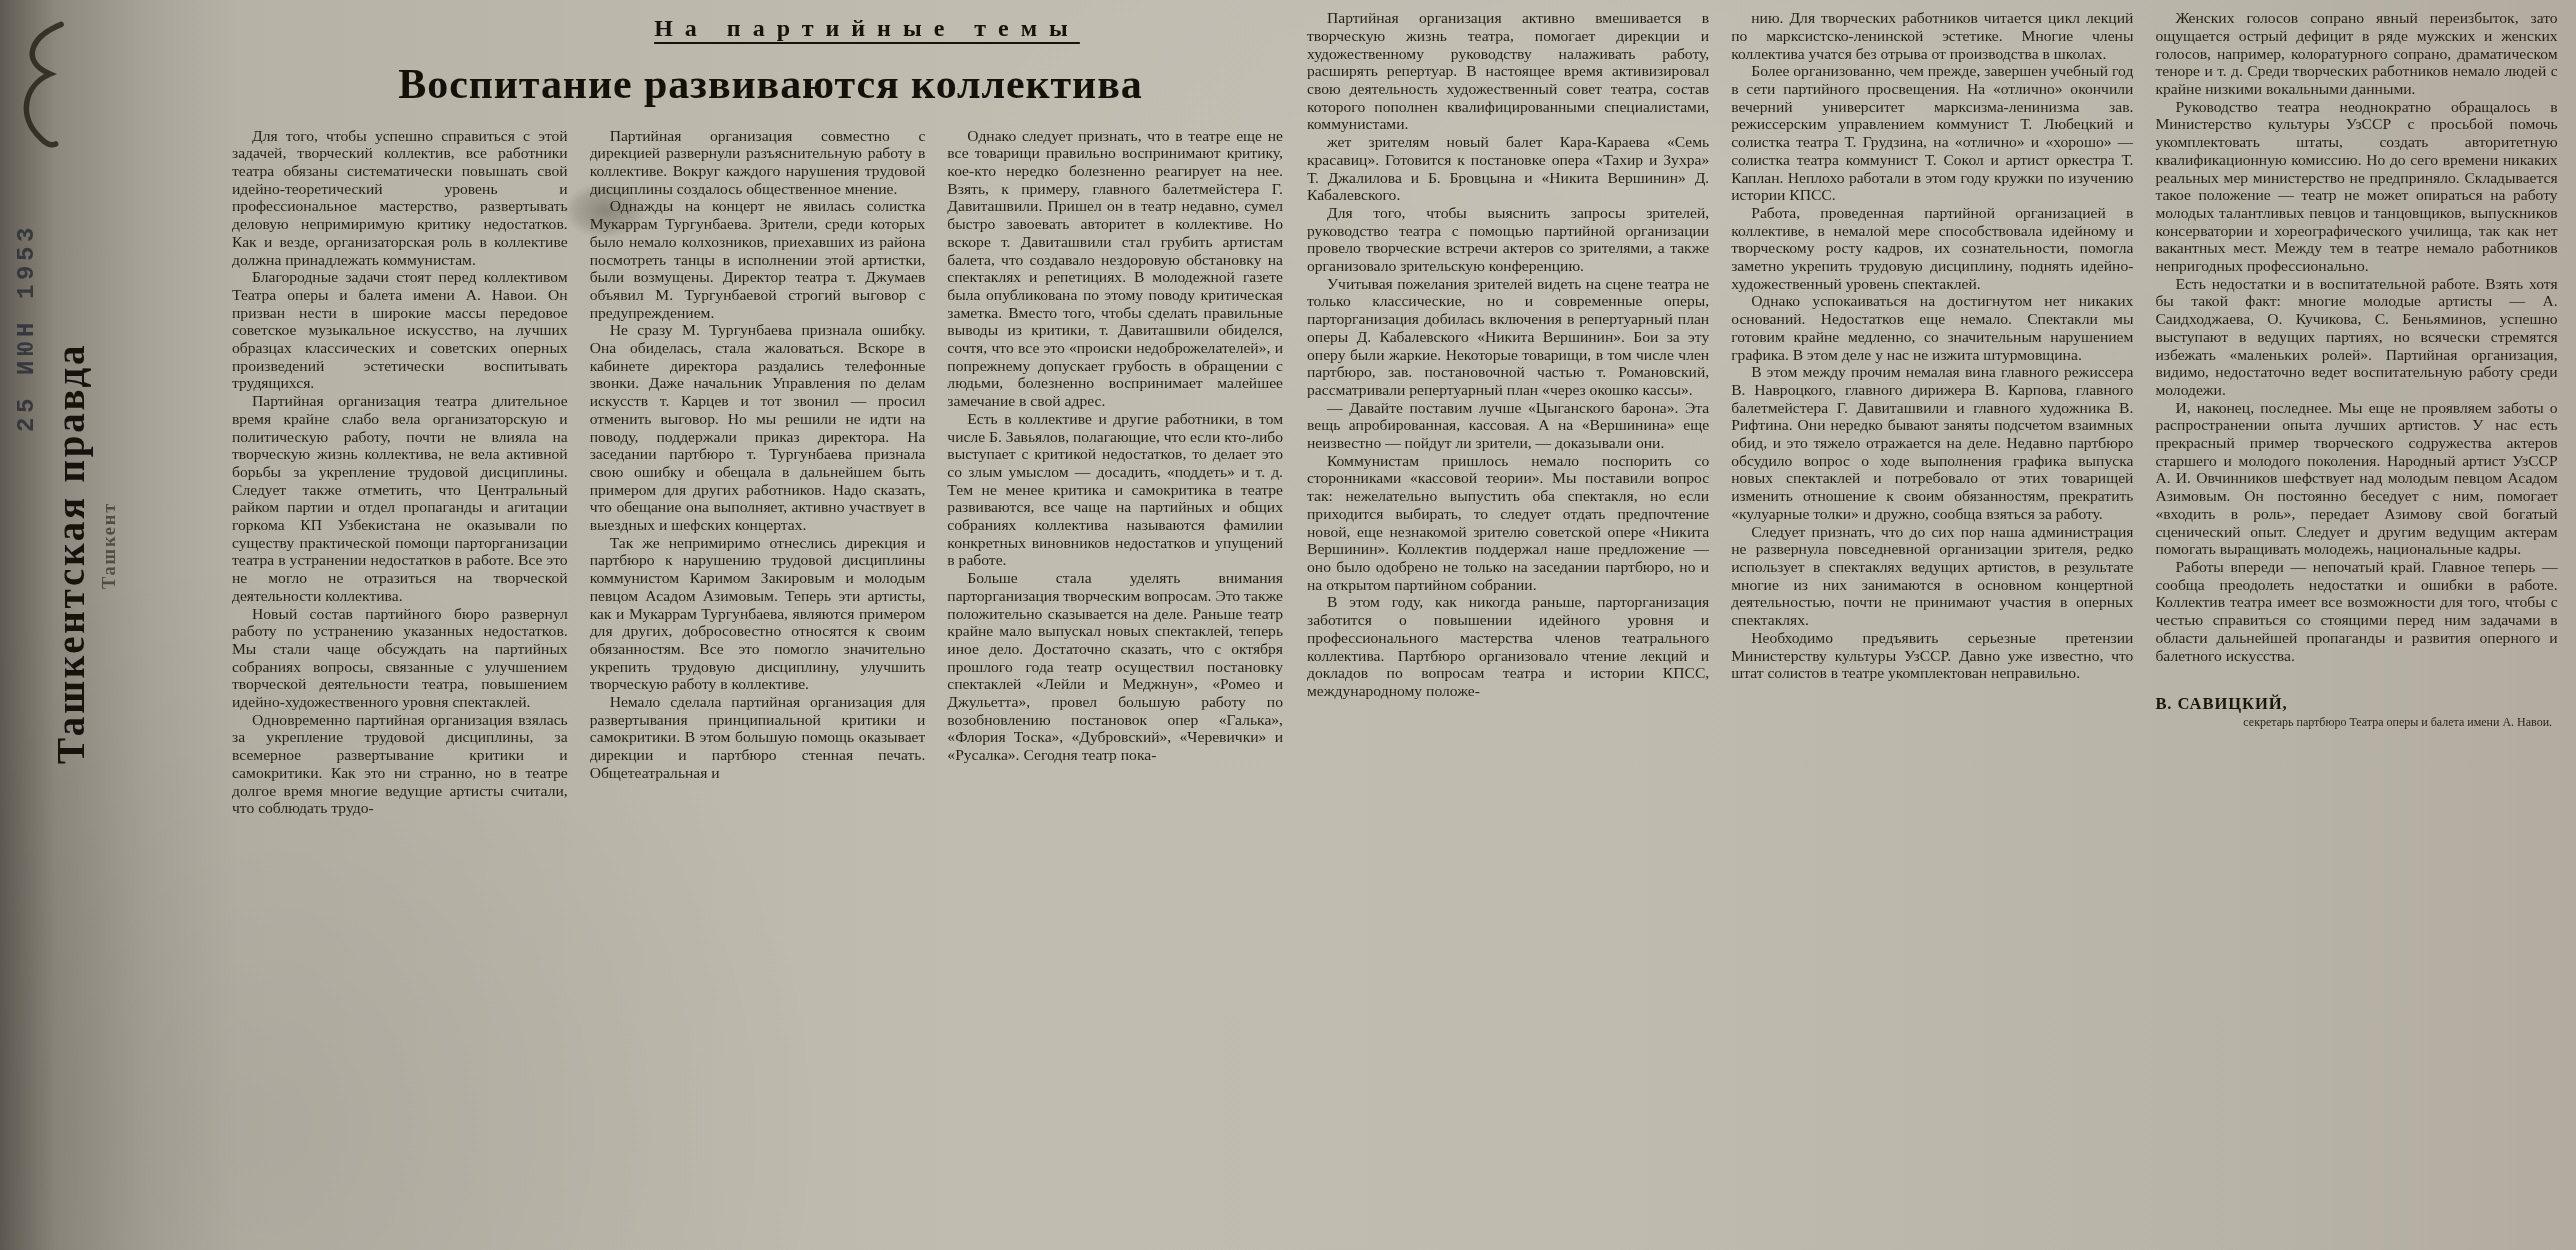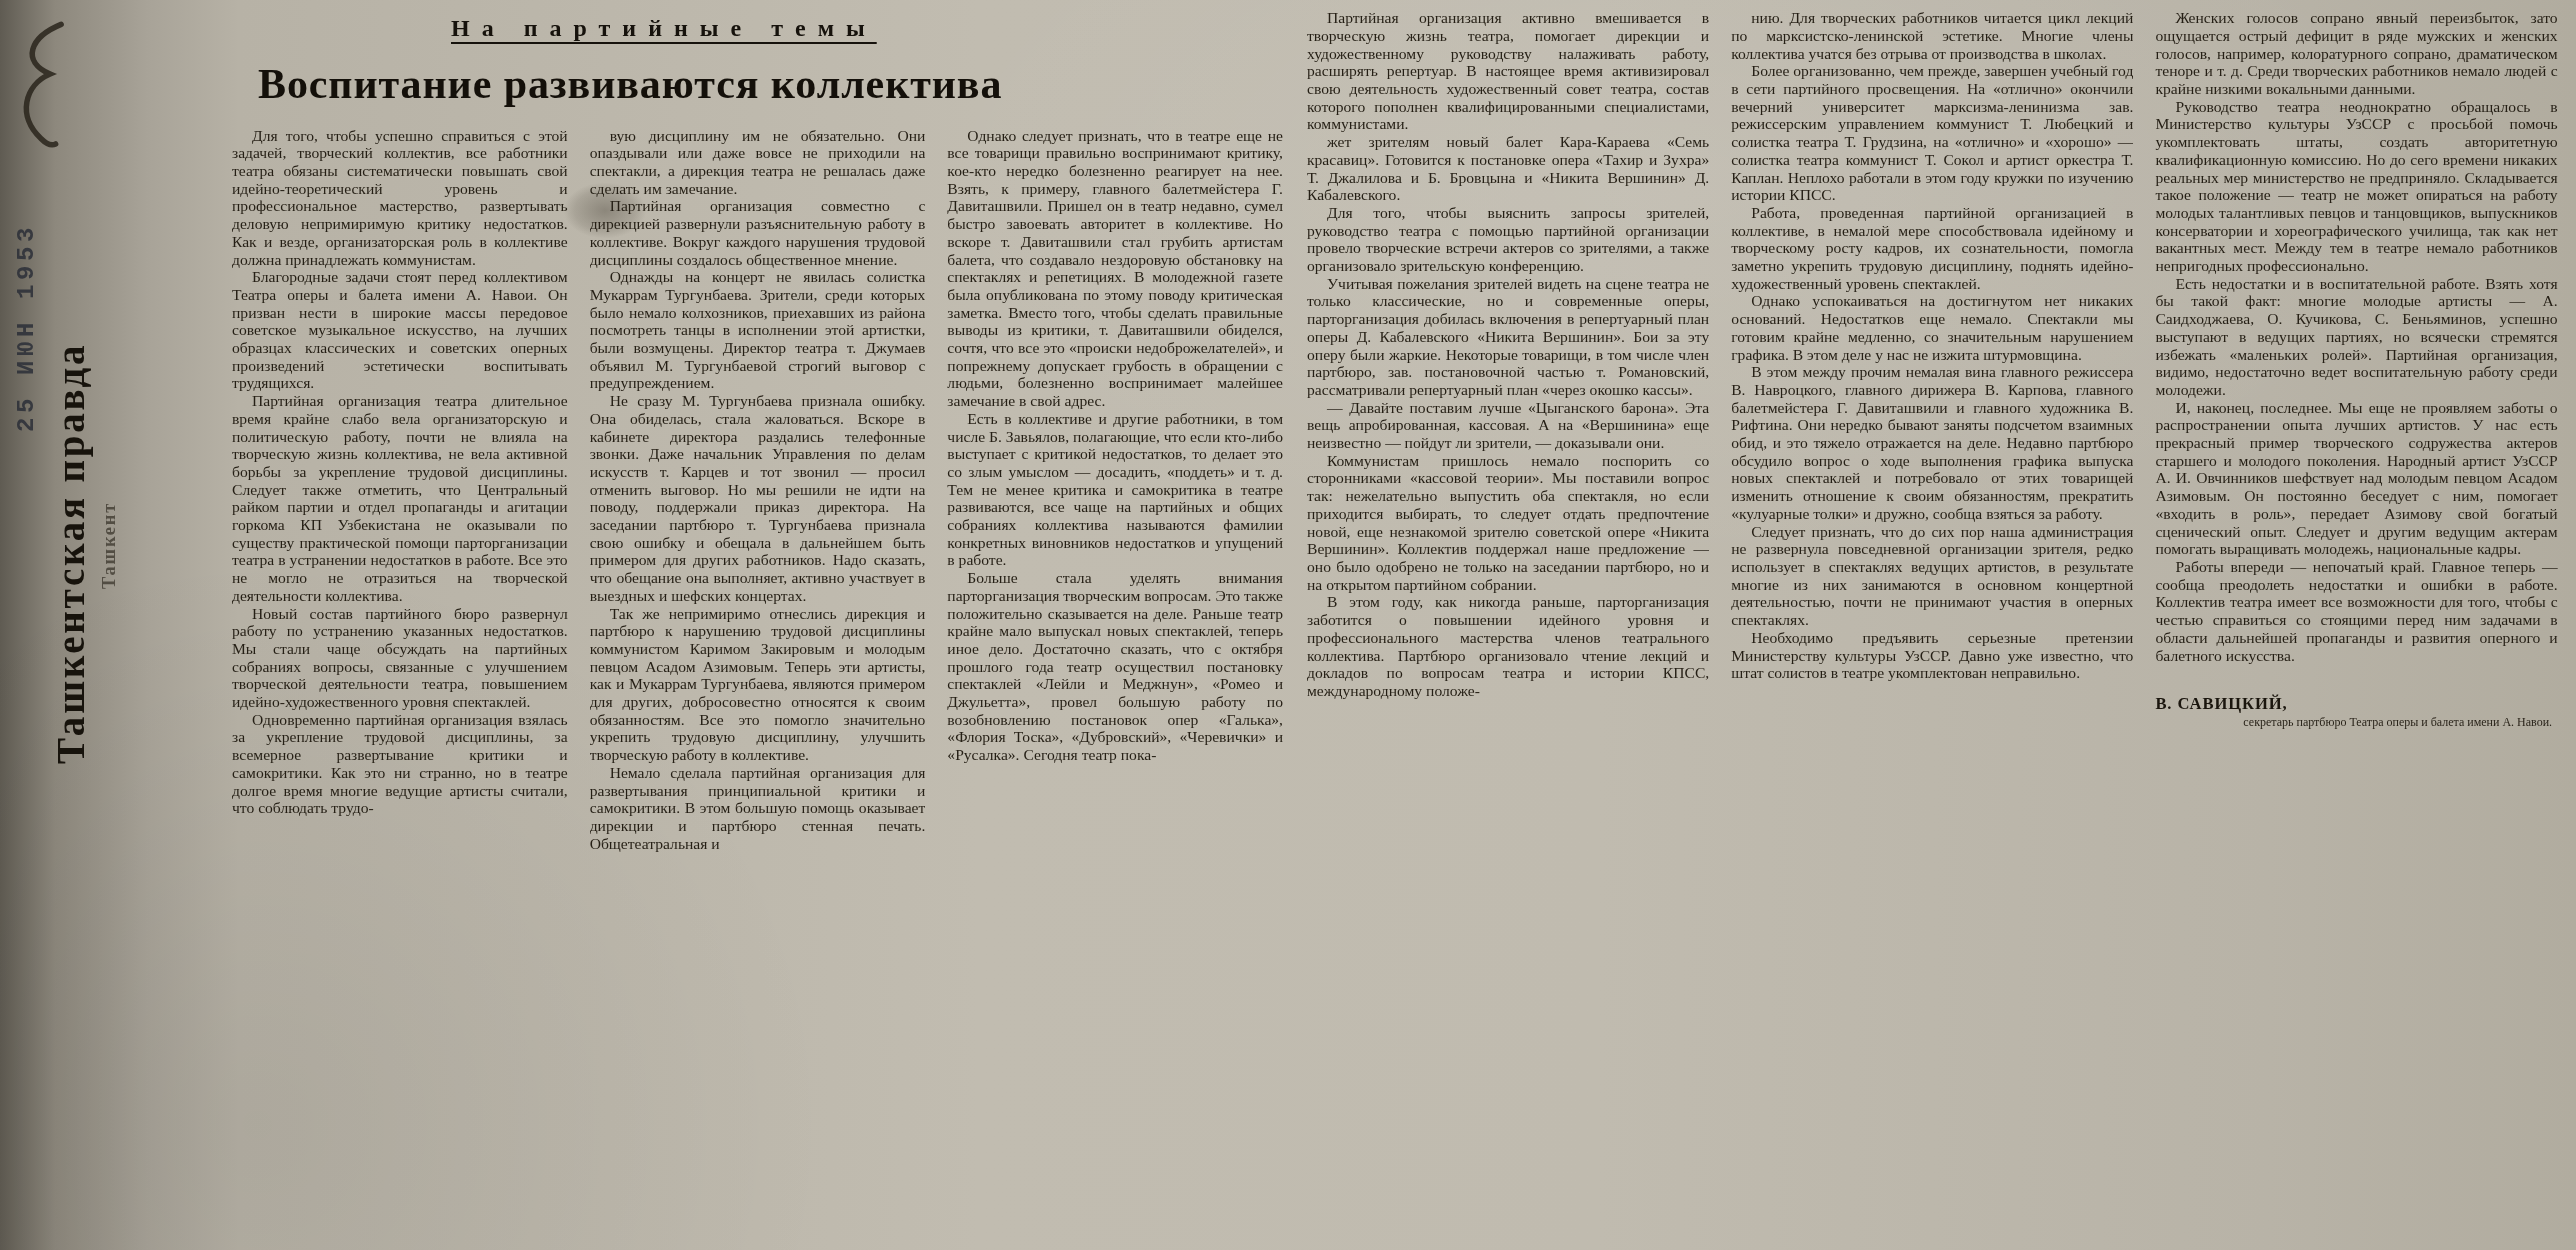--- a/index.html
+++ b/index.html
@@ -39,21 +39,21 @@
   .smudge{
     position:absolute;left:550px;top:173px;width:110px;height:75px;border-radius:50%;
     background:radial-gradient(closest-side, rgba(62,56,45,.38), rgba(62,56,45,.15) 55%, transparent 75%);
     pointer-events:none;
   }
   
   .article{
     position:absolute;left:232px;top:0;width:2333px;height:1250px;
     display:flex;gap:24px;box-sizing:border-box;padding:5.5px 7.4px 9.2px 0;
   }
-  .left-section{width:1051px;flex:0 0 auto;display:flex;flex-direction:column;box-sizing:border-box;}
+  .left-section{width:1051px;flex:0 0 auto;display:flex;flex-direction:column;box-sizing:border-box;align-items:center;}
   .kicker{
     margin:9.2px 0 5.5px 219px;
     font-weight:bold;font-size:24px;letter-spacing:12px;
     text-decoration:underline;text-underline-offset:6.4px;
     color:#16120c;white-space:nowrap;
   }
   .title{
     margin:13px 0 18.4px 26px;
     font-size:42px;font-weight:bold;letter-spacing:0.9px;
     color:#14100a;
@@ -97,21 +97,20 @@
       <h1 class="title">Воспитание развиваются коллектива</h1>
       <div class="cols left-cols">
         <div class="col">
             <p class="para">Для того, чтобы успешно справиться с этой задачей, творческий коллектив, все работники театра обязаны систематически повышать свой идейно-теоретический уровень и профессиональное мастерство, развертывать деловую непримиримую критику недостатков. Как и везде, организаторская роль в коллективе должна принадлежать коммунистам.</p>
             <p class="para">Благородные задачи стоят перед коллективом Театра оперы и балета имени А. Навои. Он призван нести в широкие массы передовое советское музыкальное искусство, на лучших образцах классических и советских оперных произведений эстетически воспитывать трудящихся.</p>
             <p class="para">Партийная организация театра длительное время крайне слабо вела организаторскую и политическую работу, почти не влияла на творческую жизнь коллектива, не вела активной борьбы за укрепление трудовой дисциплины. Следует также отметить, что Центральный райком партии и отдел пропаганды и агитации горкома КП Узбекистана не оказывали по существу практической помощи парторганизации театра в устранении недостатков в работе. Все это не могло не отразиться на творческой деятельности коллектива.</p>
             <p class="para">Новый состав партийного бюро развернул работу по устранению указанных недостатков. Мы стали чаще обсуждать на партийных собраниях вопросы, связанные с улучшением творческой деятельности театра, повышением идейно-художественного уровня спектаклей.</p>
             <p class="para">Одновременно партийная организация взялась за укрепление трудовой дисциплины, за всемерное развертывание критики и самокритики. Как это ни странно, но в театре долгое время многие ведущие артисты считали, что соблюдать трудо-</p>
           </div>
         <div class="col">
-            <p class="para">вую дисциплину им не обязательно. Они опаздывали или даже вовсе не приходили на спектакли, а дирекция театра не решалась даже сделать им замечание.</p>
             <p class="para">Партийная организация совместно с дирекцией развернули разъяснительную работу в коллективе. Вокруг каждого нарушения трудовой дисциплины создалось общественное мнение.</p>
             <p class="para">Однажды на концерт не явилась солистка Мукаррам Тургунбаева. Зрители, среди которых было немало колхозников, приехавших из района посмотреть танцы в исполнении этой артистки, были возмущены. Директор театра т. Джумаев объявил М. Тургунбаевой строгий выговор с предупреждением.</p>
             <p class="para">Не сразу М. Тургунбаева признала ошибку. Она обиделась, стала жаловаться. Вскоре в кабинете директора раздались телефонные звонки. Даже начальник Управления по делам искусств т. Карцев и тот звонил — просил отменить выговор. Но мы решили не идти на поводу, поддержали приказ директора. На заседании партбюро т. Тургунбаева признала свою ошибку и обещала в дальнейшем быть примером для других работников. Надо сказать, что обещание она выполняет, активно участвует в выездных и шефских концертах.</p>
             <p class="para">Так же непримиримо отнеслись дирекция и партбюро к нарушению трудовой дисциплины коммунистом Каримом Закировым и молодым певцом Асадом Азимовым. Теперь эти артисты, как и Мукаррам Тургунбаева, являются примером для других, добросовестно относятся к своим обязанностям. Все это помогло значительно укрепить трудовую дисциплину, улучшить творческую работу в коллективе.</p>
             <p class="para">Немало сделала партийная организация для развертывания принципиальной критики и самокритики. В этом большую помощь оказывает дирекции и партбюро стенная печать. Общетеатральная и</p>
           </div>
         <div class="col">
             <p class="para">Однако следует признать, что в театре еще не все товарищи правильно воспринимают критику, кое-кто нередко болезненно реагирует на нее. Взять, к примеру, главного балетмейстера Г. Давиташвили. Пришел он в театр недавно, сумел быстро завоевать авторитет в коллективе. Но вскоре т. Давиташвили стал грубить артистам балета, что создавало нездоровую обстановку на спектаклях и репетициях. В молодежной газете была опубликована по этому поводу критическая заметка. Вместо того, чтобы сделать правильные выводы из критики, т. Давиташвили обиделся, сочтя, что все это «происки недоброжелателей», и попрежнему допускает грубость в обращении с людьми, болезненно воспринимает малейшее замечание в свой адрес.</p>
             <p class="para">Есть в коллективе и другие работники, в том числе Б. Завьялов, полагающие, что если кто-либо выступает с критикой недостатков, то делает это со злым умыслом — досадить, «поддеть» и т. д. Тем не менее критика и самокритика в театре развиваются, все чаще на партийных и общих собраниях коллектива называются фамилии конкретных виновников недостатков и упущений в работе.</p>
             <p class="para">Больше стала уделять внимания парторганизация творческим вопросам. Это также положительно сказывается на деле. Раньше театр крайне мало выпускал новых спектаклей, теперь иное дело. Достаточно сказать, что с октября прошлого года театр осуществил постановку спектаклей «Лейли и Меджнун», «Ромео и Джульетта», провел большую работу по возобновлению постановок опер «Галька», «Флория Тоска», «Дубровский», «Черевички» и «Русалка». Сегодня театр пока-</p>

